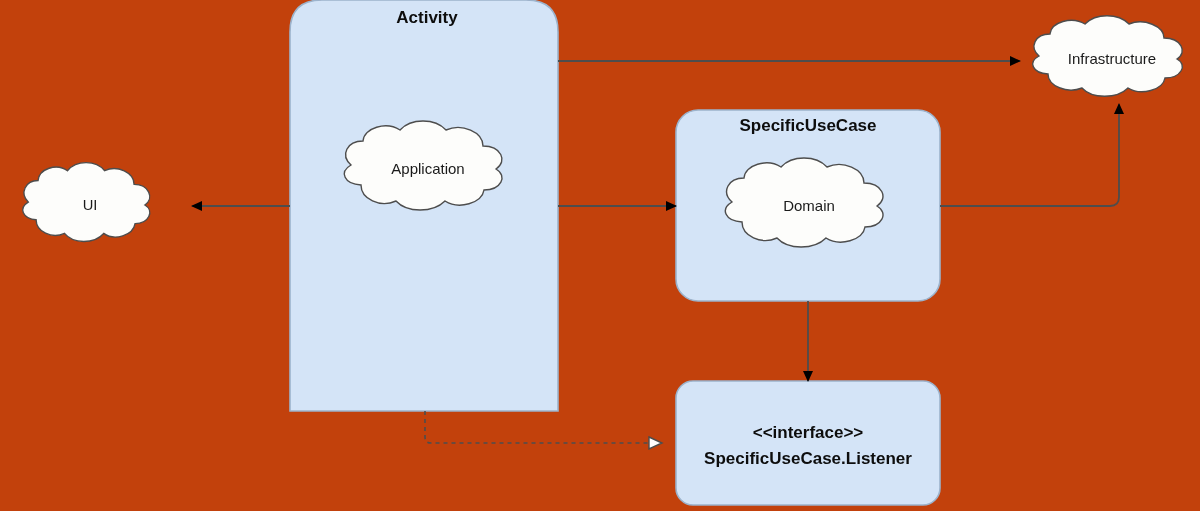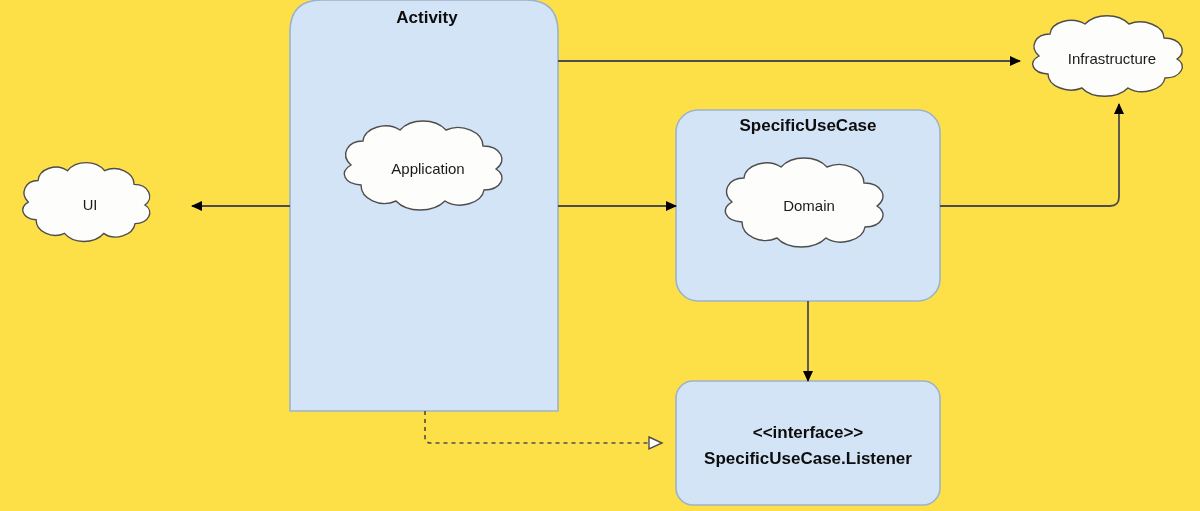--- a/index.html
+++ b/index.html
@@ -7,21 +7,21 @@
     padding: 0;
     background: #ffffff;
   }
   body {
     font-family: "Liberation Sans", sans-serif;
   }
   #canvas {
     position: relative;
     width: 1200px;
     height: 511px;
-    background: #fde047;
+    background: #c2410c;
     overflow: hidden;
   }
   #diagram-svg {
     position: absolute;
     left: 0;
     top: 0;
     width: 1200px;
     height: 511px;
   }
   .box-label {

